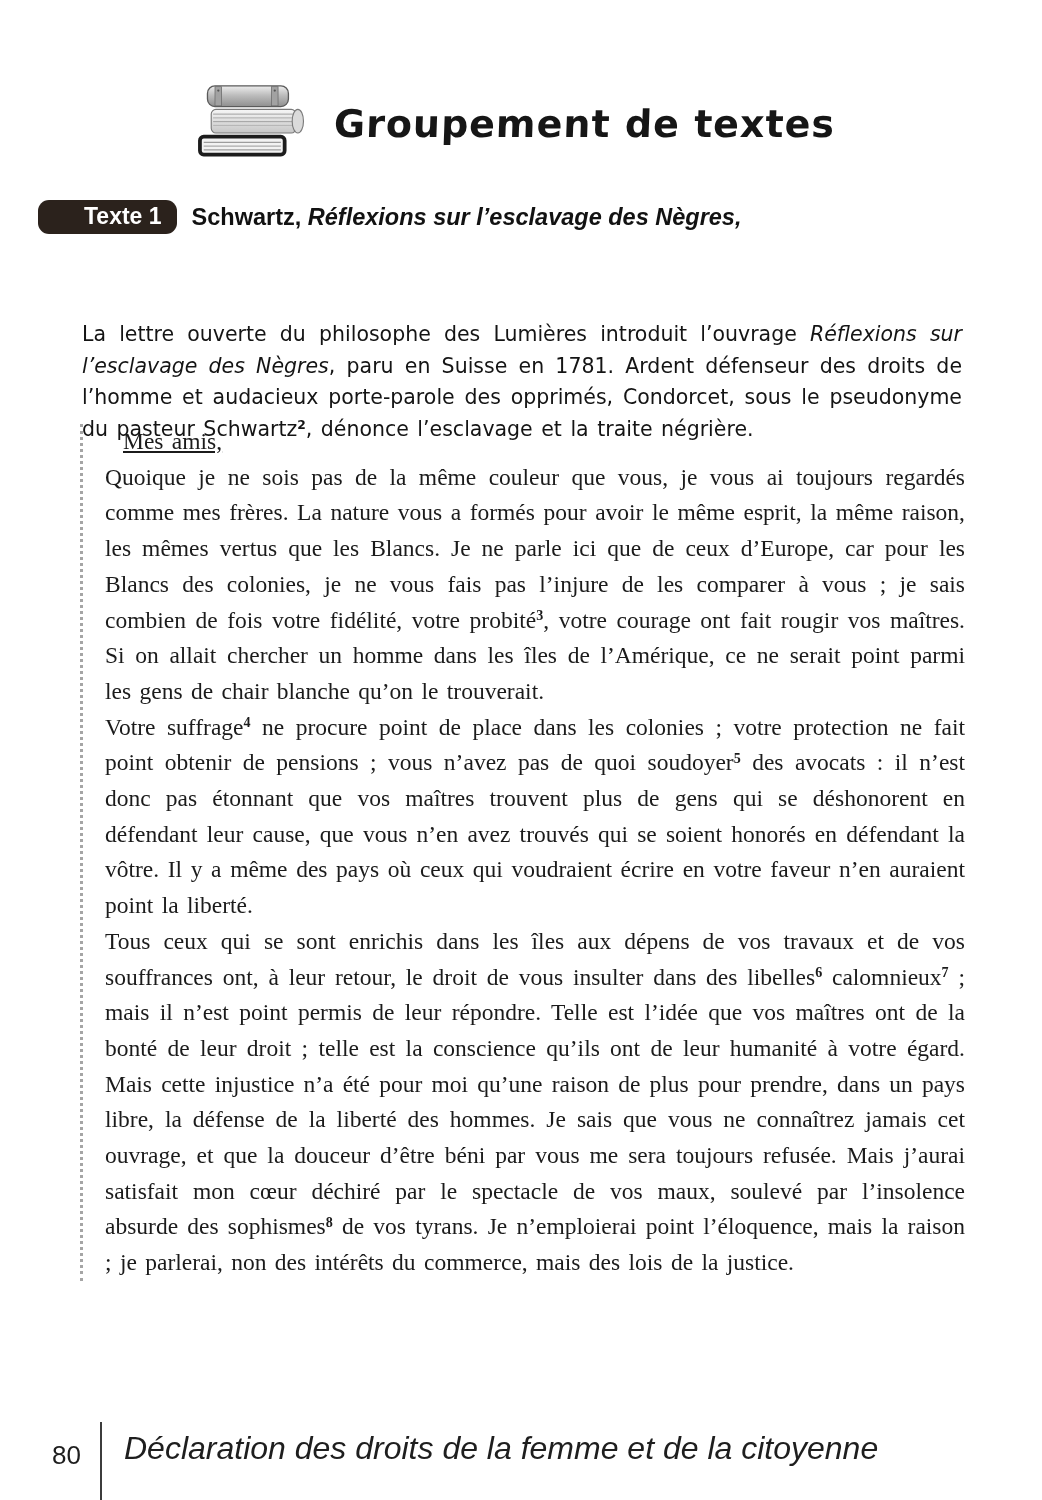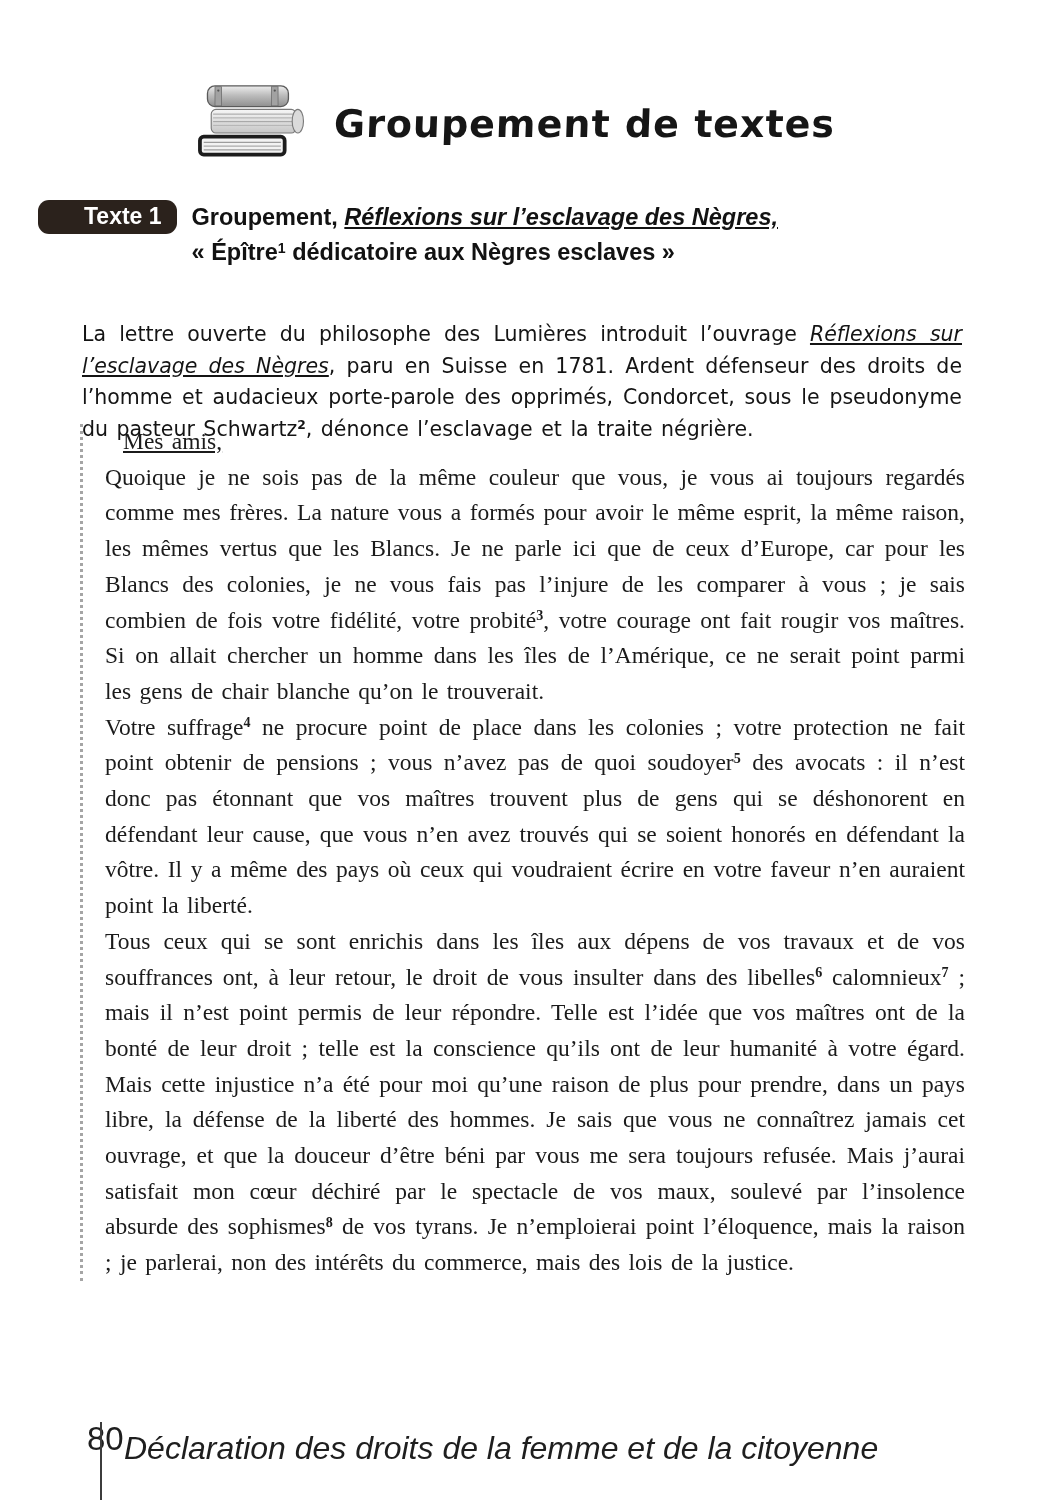--- a/index.html
+++ b/index.html
@@ -11,42 +11,42 @@
   .header{position:absolute;top:84px;left:196px;display:flex;align-items:center;gap:20px;}
   .books-icon{width:118px;height:80px;flex:0 0 auto;}
   .header-title{font-family:"DejaVu Sans",sans-serif;font-weight:bold;font-size:38px;
                 color:#161616;letter-spacing:1px;transform:skewX(-2deg);white-space:nowrap;}
 
   
   .texte-block{position:absolute;top:200px;left:38px;right:44px;display:flex;align-items:flex-start;}
   .badge{flex:0 0 auto;background:#2b221c;color:#ffffff;font-weight:bold;font-size:23px;
          padding:5px 15px 6px 46px;border-radius:11px;line-height:1;}
   .texte-titles{margin-left:15px;font-weight:bold;font-size:23.5px;line-height:35px;color:#121212;}
-  .texte-title em, .seg-i{font-style:italic;text-decoration:underline;}
+  .texte-title em, .seg-i{font-style:italic;}
 
   
   .chapeau{position:absolute;top:280px;left:82px;width:880px;
            font-family:"DejaVu Sans",sans-serif;font-size:20.5px;line-height:31.5px;
            text-align:justify;color:#141414;word-spacing:2px;margin-top:39px;}
 
   
   .letter{position:absolute;top:424px;left:80px;width:860px;
           border-left:3px dotted #a5a5a5;padding-left:22px;box-sizing:content-box;
           font-family:"Liberation Serif","DejaVu Serif",serif;
           font-size:23.5px;line-height:35.7px;text-align:justify;color:#1b1b1b;
           word-spacing:2.5px;}
   .letter p{margin:0;}
   .salutation{text-indent:18px;text-align:left;text-decoration:underline;}
 
   sup.seg-sup{font-weight:bold;font-size:0.60em;line-height:0;position:relative;
               top:0.12em;vertical-align:super;}
 
   
   .footer{position:absolute;left:0;top:1418px;bottom:0;width:100%;}
-  .page-num{position:absolute;left:52px;top:2px;font-size:33px;color:#1e1e1e;margin-left:35px;}
+  .page-num{position:absolute;left:52px;top:22px;font-size:26px;color:#1e1e1e;}
   .footer-rule{position:absolute;left:100px;top:4px;bottom:0;width:2px;background:#3c3c3c;}
   .book-title{position:absolute;left:124px;top:12px;font-style:italic;font-size:32px;color:#1e1e1e;}
 </style>
 </head>
 <body>
 
 <div class="page">
 
   <div class="header">
     <svg class="books-icon" viewBox="0 0 125 85" xmlns="http://www.w3.org/2000/svg">
@@ -79,22 +79,21 @@
       <line x1="8" y1="62" x2="90" y2="62" stroke="#9c9c9c" stroke-width="1.2"></line>
       <line x1="8" y1="66" x2="90" y2="66" stroke="#aaaaaa" stroke-width="1.2"></line>
       <line x1="8" y1="70" x2="90" y2="70" stroke="#9c9c9c" stroke-width="1.2"></line>
     </svg>
     <div class="header-title">Groupement de textes</div>
   </div>
 
   <div class="texte-block">
     <div class="badge">Texte 1</div>
     <div class="texte-titles">
-      <div class="texte-title"><span class="seg-t">Groupement, </span><span class="seg-i">Réflexions sur l’esclavage des Nègres,</span></div>
-      <div class="texte-title"><span class="seg-t">« Épître</span><sup class="seg-sup">1</sup><span class="seg-t"> dédicatoire aux Nègres esclaves »</span></div>
+      <div class="texte-title"><span class="seg-t">Schwartz, </span><span class="seg-i">Réflexions sur l’esclavage des Nègres,</span></div>
     </div>
   </div>
 
   <div class="chapeau"><span class="seg-t">La lettre ouverte du philosophe des Lumières introduit l’ouvrage </span><span class="seg-i">Réflexions sur l’esclavage des Nègres</span><span class="seg-t">, paru en Suisse en 1781. Ardent défenseur des droits de l’homme et audacieux porte-parole des opprimés, Condorcet, sous le pseudonyme du pasteur Schwartz</span><sup class="seg-sup">2</sup><span class="seg-t">, dénonce l’esclavage et la traite négrière.</span></div>
 
   <div class="letter">
     <p class="salutation"><span class="seg-t">Mes amis,</span></p>
     <p><span class="seg-t">Quoique je ne sois pas de la même couleur que vous, je vous ai toujours regardés comme mes frères. La nature vous a formés pour avoir le même esprit, la même raison, les mêmes vertus que les Blancs. Je ne parle ici que de ceux d’Europe, car pour les Blancs des colonies, je ne vous fais pas l’injure de les comparer à vous ; je sais combien de fois votre fidélité, votre probité</span><sup class="seg-sup">3</sup><span class="seg-t">, votre courage ont fait rougir vos maîtres. Si on allait chercher un homme dans les îles de l’Amérique, ce ne serait point parmi les gens de chair blanche qu’on le trouverait.</span></p>
     <p><span class="seg-t">Votre suffrage</span><sup class="seg-sup">4</sup><span class="seg-t"> ne procure point de place dans les colonies ; votre protection ne fait point obtenir de pensions ; vous n’avez pas de quoi soudoyer</span><sup class="seg-sup">5</sup><span class="seg-t"> des avocats : il n’est donc pas étonnant que vos maîtres trouvent plus de gens qui se déshonorent en défendant leur cause, que vous n’en avez trouvés qui se soient honorés en défendant la vôtre. Il y a même des pays où ceux qui voudraient écrire en votre faveur n’en auraient point la liberté.</span></p>
     <p><span class="seg-t">Tous ceux qui se sont enrichis dans les îles aux dépens de vos travaux et de vos souffrances ont, à leur retour, le droit de vous insulter dans des libelles</span><sup class="seg-sup">6</sup><span class="seg-t"> calomnieux</span><sup class="seg-sup">7</sup><span class="seg-t"> ; mais il n’est point permis de leur répondre. Telle est l’idée que vos maîtres ont de la bonté de leur droit ; telle est la conscience qu’ils ont de leur humanité à votre égard. Mais cette injustice n’a été pour moi qu’une raison de plus pour prendre, dans un pays libre, la défense de la liberté des hommes. Je sais que vous ne connaîtrez jamais cet ouvrage, et que la douceur d’être béni par vous me sera toujours refusée. Mais j’aurai satisfait mon cœur déchiré par le spectacle de vos maux, soulevé par l’insolence absurde des sophismes</span><sup class="seg-sup">8</sup><span class="seg-t"> de vos tyrans. Je n’emploierai point l’éloquence, mais la raison ; je parlerai, non des intérêts du commerce, mais des lois de la justice.</span></p>

